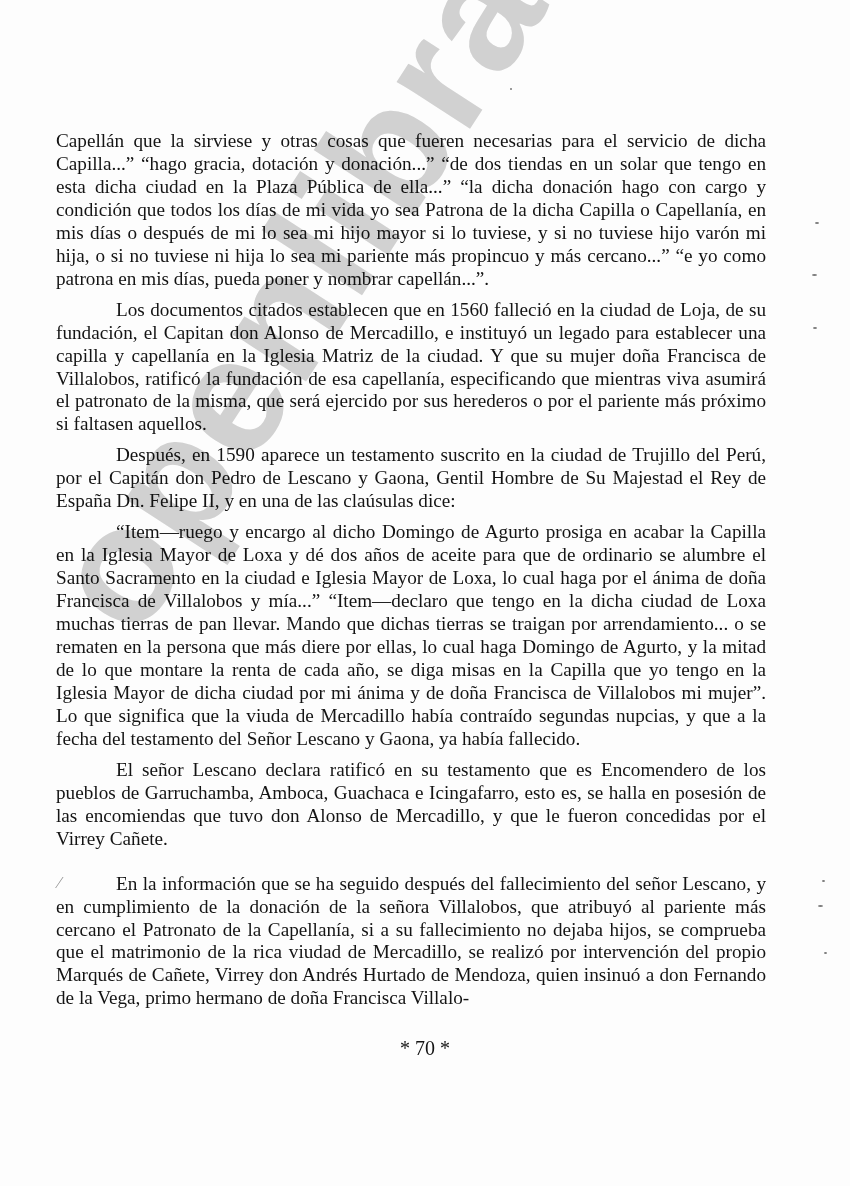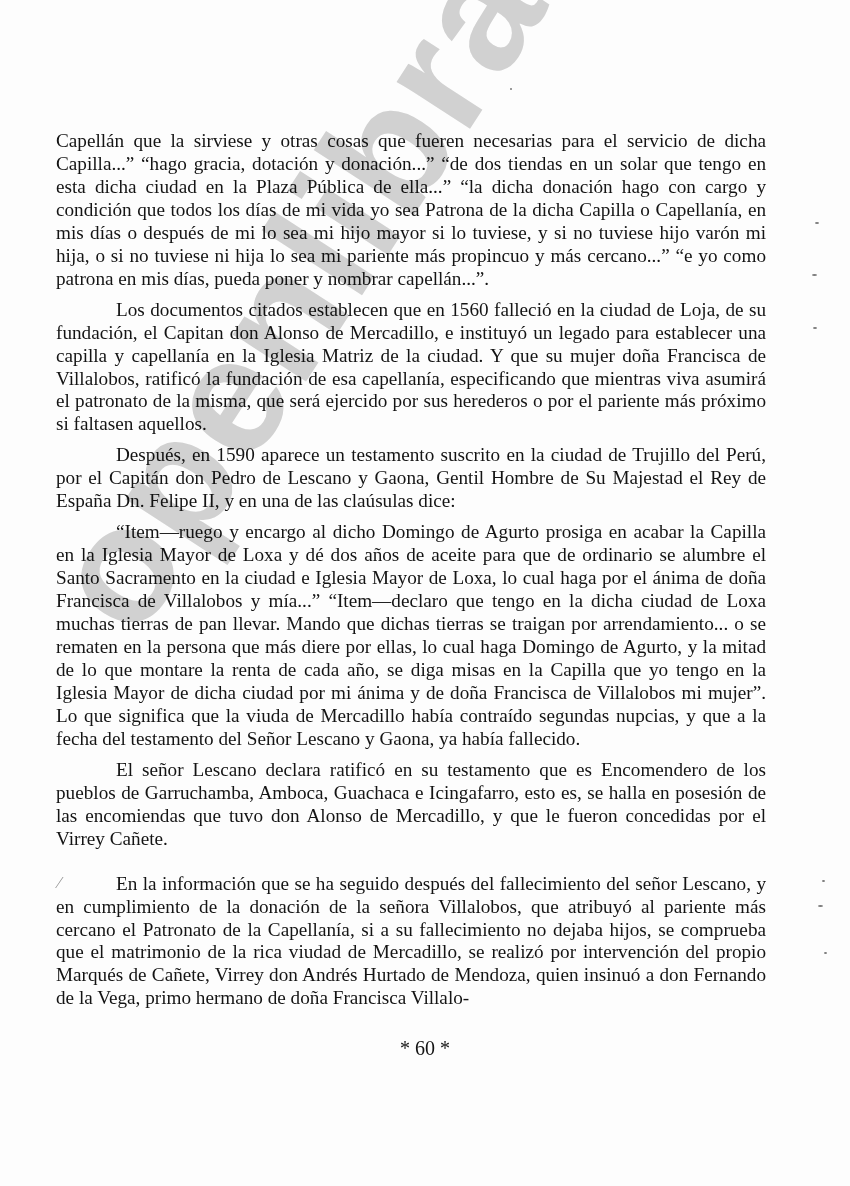--- a/index.html
+++ b/index.html
@@ -94,21 +94,21 @@
     <p>Capellán que la sirviese y otras cosas que fueren necesarias para el servicio de dicha Capilla...” “hago gracia, dotación y donación...” “de dos tiendas en un solar que tengo en esta dicha ciudad en la Plaza Pública de ella...” “la dicha donación hago con cargo y condición que todos los días de mi vida yo sea Patrona de la dicha Capilla o Capellanía, en mis días o después de mi lo sea mi hijo mayor si lo tuviese, y si no tuviese hijo varón mi hija, o si no tuviese ni hija lo sea mi pariente más propincuo y más cercano...” “e yo como patrona en mis días, pueda poner y nombrar capellán...”.</p>
     <p class="indent">Los documentos citados establecen que en 1560 falleció en la ciudad de Loja, de su fundación, el Capitan don Alonso de Mercadillo, e instituyó un legado para establecer una capilla y capellanía en la Iglesia Matriz de la ciudad.  Y que su mujer doña Francisca de Villalobos, ratificó la fundación de esa capellanía, especificando que mientras viva asumirá el patronato de la misma, que será ejercido por sus herederos o por el pariente más próximo si faltasen aquellos.</p>
     <p class="indent">Después, en 1590 aparece un testamento suscrito en la ciudad de Trujillo del Perú, por el Capitán don Pedro de Lescano y Gaona, Gentil Hombre de Su Majestad el Rey de España Dn. Felipe II, y en una de las claúsulas dice:</p>
     <p class="indent">“Item—ruego y encargo al dicho Domingo de Agurto prosiga en acabar la Capilla en la Iglesia Mayor de Loxa y dé dos años de aceite para que de ordinario se alumbre el Santo Sacramento en la ciudad e Iglesia Mayor de Loxa, lo cual haga por el ánima de doña Francisca de Villalobos y mía...” “Item—declaro que tengo en la dicha ciudad de Loxa muchas tierras de pan llevar.  Mando que dichas tierras se traigan por arrendamiento... o se rematen en la persona que más diere por ellas, lo cual haga Domingo de Agurto, y la mitad de lo que montare la renta de cada año, se diga misas en la Capilla que yo tengo en la Iglesia Mayor de dicha ciudad por mi ánima y de doña Francisca de Villalobos mi mujer”.  Lo que significa que la viuda de Mercadillo había contraído segundas nupcias, y que a la fecha del testamento del Señor Lescano y Gaona, ya había fallecido.</p>
     <p class="indent">El señor Lescano declara ratificó en su testamento que es Encomendero de los pueblos de Garruchamba, Amboca, Guachaca e Icingafarro, esto es, se halla en posesión de las encomiendas que tuvo don Alonso de Mercadillo, y que le fueron concedidas por el Virrey Cañete.</p>
     <p class="indent gap">En la información que se ha seguido después del fallecimiento del señor Lescano, y en cumplimiento de la donación de la señora Villalobos, que atribuyó al pariente más cercano el Patronato de la Capellanía, si a su fallecimiento no dejaba hijos, se comprueba que el matrimonio de la rica viudad de Mercadillo, se realizó por intervención del propio Marqués de Cañete, Virrey don Andrés Hurtado de Mendoza, quien insinuó a don Fernando de la Vega, primo hermano de doña Francisca Villalo-</p>
   </div>
 
   <span class="mark-tick">⁄</span>
 
-  <div class="page-number">* 60 *</div>
+  <div class="page-number">* 70 *</div>
 
   <span class="speck" style="left:815px;top:222px;width:4px;height:2px;"></span>
   <span class="speck" style="left:812px;top:274px;width:5px;height:2px;"></span>
   <span class="speck" style="left:813px;top:327px;width:4px;height:2px;"></span>
   <span class="speck" style="left:822px;top:880px;width:3px;height:2px;"></span>
   <span class="speck" style="left:818px;top:905px;width:5px;height:2px;"></span>
   <span class="speck" style="left:824px;top:952px;width:3px;height:2px;"></span>
   <span class="speck" style="left:510px;top:88px;width:2px;height:2px;"></span>
 </div>
 

